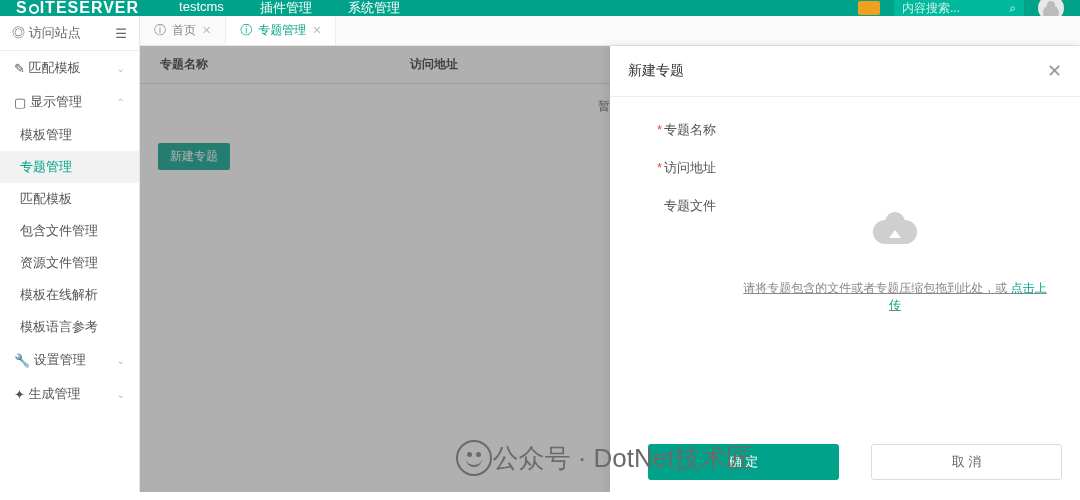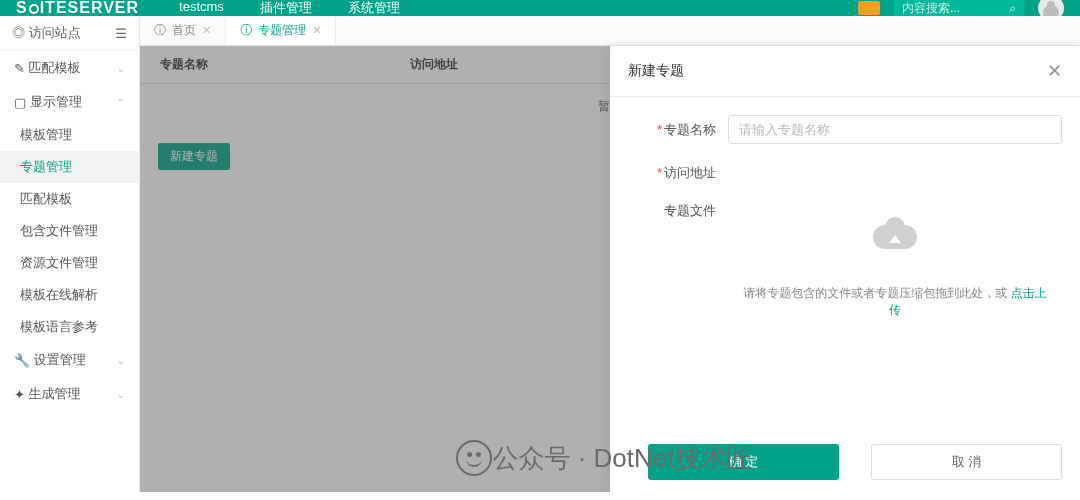--- a/index.html
+++ b/index.html
@@ -49,21 +49,21 @@
 .form-label { width: 88px; text-align: right; color: #555; padding-top: 6px; font-size: 13px; }
 .form-label .req { color: #e74c3c; margin-right: 2px; }
 .form-field { flex: 1; margin-left: 12px; }
 .form-input { width: 100%; border: 1px solid #ddd; border-radius: 3px; padding: 6px 10px; font-size: 13px; outline: none; }
 .form-input::placeholder { color: #bbb; }
 .upload-area { border: 1px dashed transparent; padding: 20px 10px 0; text-align: center; }
 .upload-icon { width: 44px; height: 32px; margin: 0 auto 14px; position: relative; }
 .upload-cloud { width: 44px; height: 24px; background: #cfcfcf; border-radius: 14px; position: absolute; bottom: 0; }
 .upload-cloud::before { content: ""; position: absolute; top: -8px; left: 12px; width: 20px; height: 20px; background: #cfcfcf; border-radius: 50%; }
 .upload-arrow { position: absolute; left: 50%; bottom: 6px; transform: translateX(-50%); width: 0; height: 0; border-left: 6px solid transparent; border-right: 6px solid transparent; border-bottom: 8px solid #fff; z-index: 1; }
-.upload-text { font-size: 12px; color: #888; margin-top: 36px; }
+.upload-text { font-size: 12px; color: #888; margin-top: 36px; text-decoration: underline; }
 .upload-link { color: #00a389; cursor: pointer; }
 .panel-foot { padding: 12px 18px; display: flex; gap: 12px; }
 .btn { flex: 1; padding: 8px; border-radius: 3px; font-size: 13px; cursor: pointer; border: 1px solid transparent; margin-left: 20px; }
 .btn-ok { background: #00a389; color: #fff; }
 .btn-cancel { background: #fff; border-color: #ddd; color: #666; }
 
 .watermark { position: absolute; bottom: 16px; left: 0; right: 11px; text-align: center; font-size: 26px; color: #6a6a6a; pointer-events: none; display: flex; align-items: center; justify-content: center; }
 .wm-icon { width: 36px; height: 36px; border: 2px solid #6a6a6a; border-radius: 50%; display: inline-flex; align-items: center; justify-content: center; position: relative; }
 .wm-dots::before, .wm-dots::after { content: ""; position: absolute; width: 5px; height: 5px; background: #6a6a6a; border-radius: 50%; top: 10px; }
 .wm-dots::before { left: 9px; } .wm-dots::after { right: 9px; }
@@ -145,21 +145,20 @@
       <div class="overlay"></div>
 
       <div class="panel">
         <div class="panel-head">
           <span class="panel-title">新建专题</span>
           <span class="panel-close">✕</span>
         </div>
         <div class="panel-body">
           <div class="form-row">
             <div class="form-label"><span class="req">*</span><span>专题名称</span></div>
-            <div class="form-field"><input class="form-input" placeholder="请输入专题名称" style=""></div>
           </div>
           <div class="form-row">
             <div class="form-label"><span class="req">*</span><span>访问地址</span></div>
           </div>
           <div class="form-row">
             <div class="form-label"><span>专题文件</span></div>
             <div class="form-field">
               <div class="upload-area">
                 <div class="upload-icon">
                   <div class="upload-cloud"></div>

